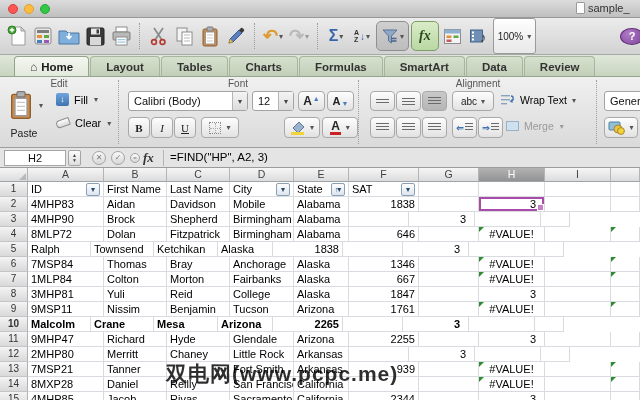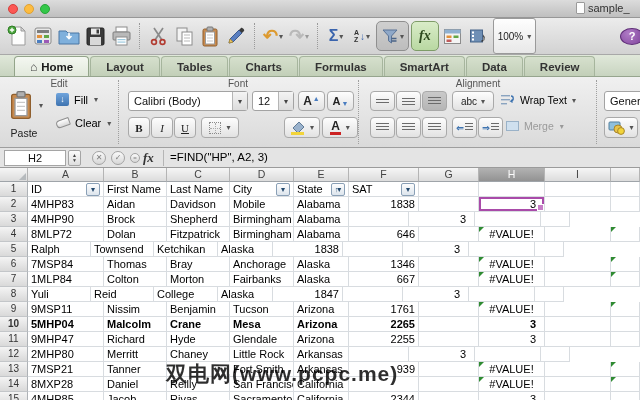--- a/index.html
+++ b/index.html
@@ -553,20 +553,21 @@
         <div class="gc cell" style="width: 64px;">Fairbanks</div>
         <div class="gc cell" style="width: 55px;">Alaska</div>
         <div class="gc cell num" style="width: 70px;">667</div>
         <div class="gc cell" style="width: 60px;"></div>
         <div class="gc cell errc" style="width: 66px;">#VALUE!</div>
         <div class="gc cell" style="width: 66px;"></div>
         <div class="gc cell tri" style="width: 29px;"></div>
       </div>
       <div class="gr" style="height: 15px;">
         <div class="gc rh">8</div>
+        <div class="gc cell" style="width: 76px;">3MHP81</div>
         <div class="gc cell" style="width: 63px;">Yuli</div>
         <div class="gc cell" style="width: 63px;">Reid</div>
         <div class="gc cell" style="width: 64px;">College</div>
         <div class="gc cell" style="width: 55px;">Alaska</div>
         <div class="gc cell num" style="width: 70px;">1847</div>
         <div class="gc cell" style="width: 60px;"></div>
         <div class="gc cell hnum" style="width: 66px;">3</div>
         <div class="gc cell" style="width: 66px;"></div>
         <div class="gc cell" style="width: 29px;"></div>
       </div>
@@ -578,21 +579,20 @@
         <div class="gc cell" style="width: 64px;">Tucson</div>
         <div class="gc cell" style="width: 55px;">Arizona</div>
         <div class="gc cell num" style="width: 70px;">1761</div>
         <div class="gc cell" style="width: 60px;"></div>
         <div class="gc cell errc" style="width: 66px;">#VALUE!</div>
         <div class="gc cell" style="width: 66px;"></div>
         <div class="gc cell tri" style="width: 29px;"></div>
       </div>
       <div class="gr" style="height: 15px; font-weight: bold;">
         <div class="gc rh">10</div>
-        <div class="gc cell" style="width: 76px;">5MHP04</div>
         <div class="gc cell" style="width: 63px;">Malcolm</div>
         <div class="gc cell" style="width: 63px;">Crane</div>
         <div class="gc cell" style="width: 64px;">Mesa</div>
         <div class="gc cell" style="width: 55px;">Arizona</div>
         <div class="gc cell num" style="width: 70px;">2265</div>
         <div class="gc cell" style="width: 60px;"></div>
         <div class="gc cell hnum" style="width: 66px;">3</div>
         <div class="gc cell" style="width: 66px;"></div>
         <div class="gc cell" style="width: 29px;"></div>
       </div>

